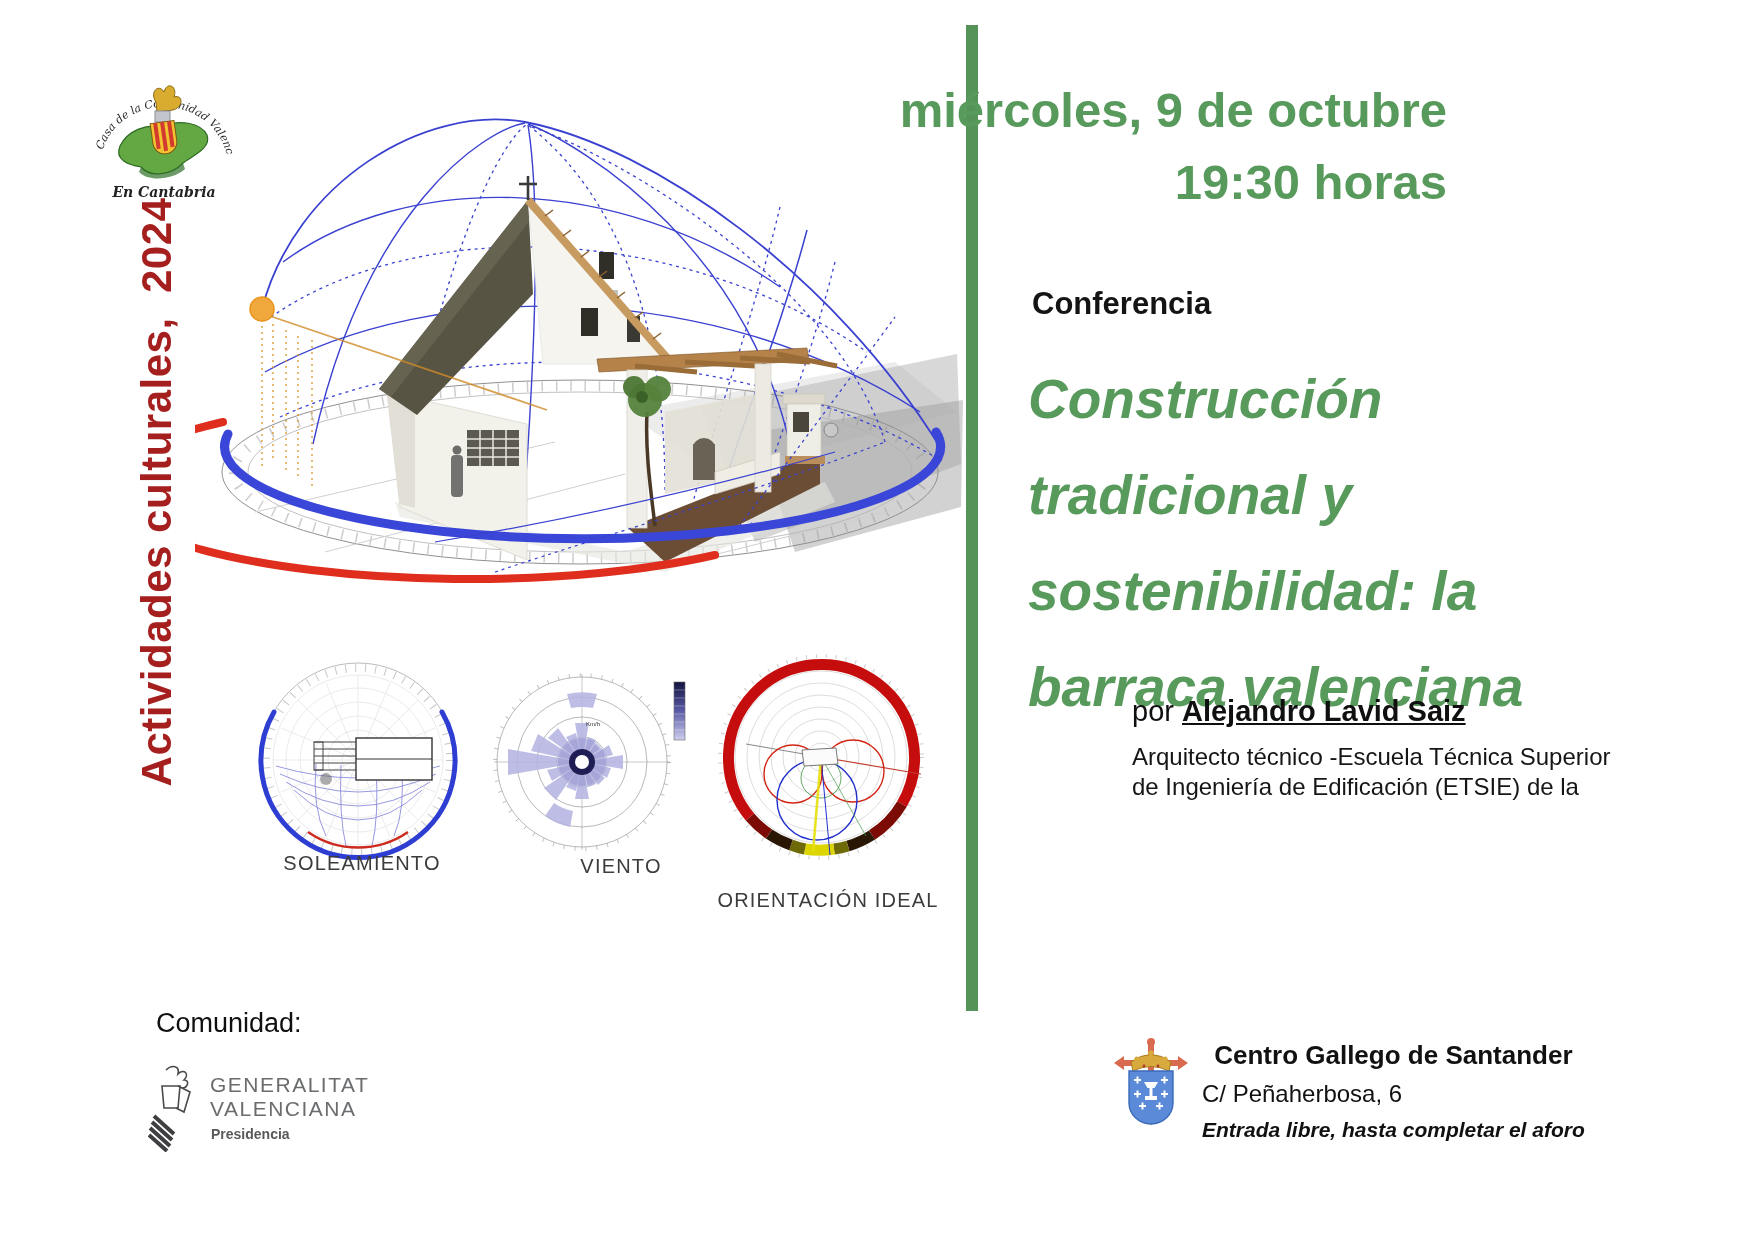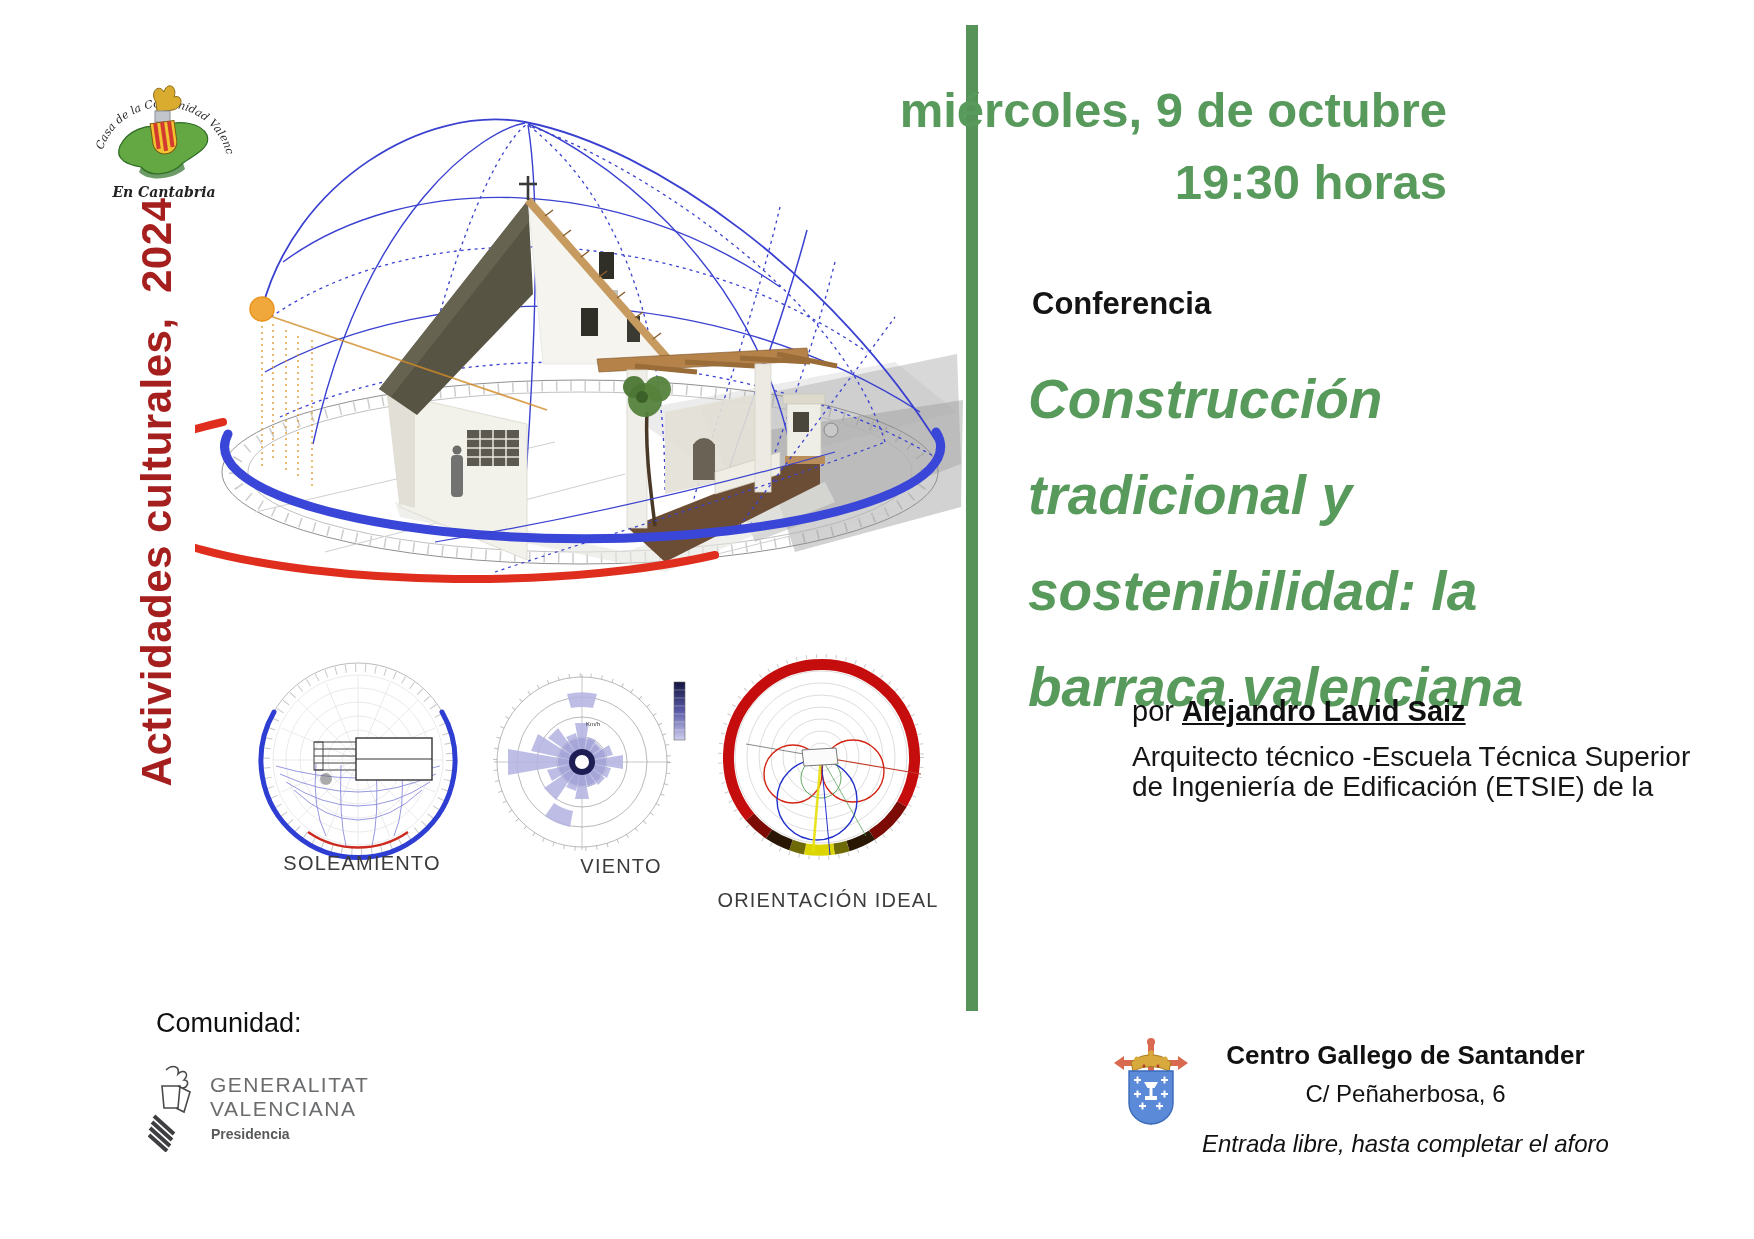--- a/index.html
+++ b/index.html
@@ -25,25 +25,25 @@
     position:absolute;right:307px;top:74px;text-align:right;color:#579a5b;
     font-weight:700;font-size:49px;line-height:72px;white-space:nowrap;
   }
   .kicker{position:absolute;left:1032px;top:286px;font-size:31px;font-weight:700;color:#141414;}
   .title{
     position:absolute;left:1028px;top:351px;font-size:55px;font-weight:700;
     color:#579a5b;line-height:96px;white-space:nowrap;font-style:italic;
   }
   .speaker{position:absolute;left:1132px;top:695px;font-size:29px;color:#101010;white-space:nowrap;}
   .speaker b{font-weight:700;text-decoration:underline;}
-  .desc{position:absolute;left:1132px;top:742px;font-size:28px;line-height:30px;color:#161616;white-space:nowrap;}
+  .desc{position:absolute;left:1132px;top:742px;font-size:24px;line-height:30px;color:#161616;white-space:nowrap;}
   .venue-text{position:absolute;left:1202px;top:1040px;white-space:nowrap;}
   .venue-name{font-size:26px;font-weight:700;margin-bottom:9px;text-align:center;}
-  .venue-address{font-size:24px;margin-bottom:22px;text-align:center;}
-  .venue-note{font-size:24px;font-weight:400;font-style:italic;}
+  .venue-address{font-size:24px;margin-bottom:10px;}
+  .venue-note{font-size:21px;font-weight:700;font-style:italic;}
   svg{display:block;}
 </style>
 </head>
 <body>
 
 <div class="poster">
 
   <svg class="abs" style="left:88px;top:66px;" width="152" height="148" viewBox="0 0 152 148">
     <defs>
         <path id="arcTop" d="M 14,86 A 64,60 0 0 1 138,86" fill="none"></path>

